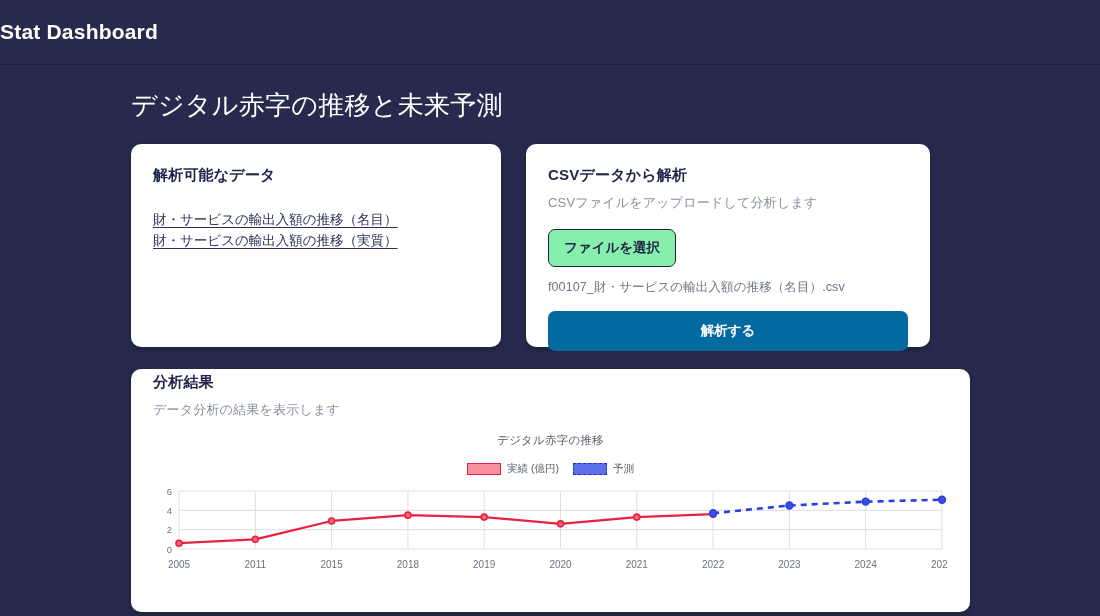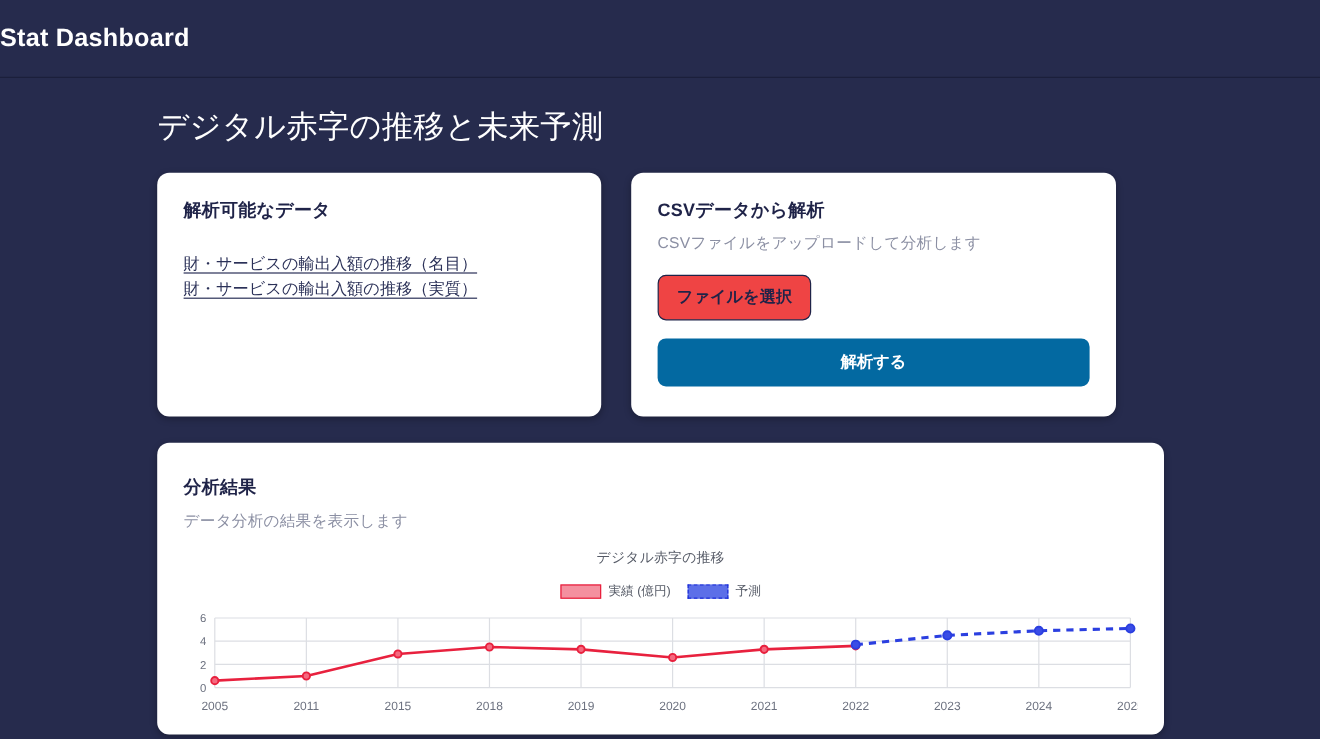--- a/index.html
+++ b/index.html
@@ -40,21 +40,21 @@
     gap: 25px;
     margin-top: 21px;
   }
   .card {
     background: #ffffff;
     border-radius: 10px;
     box-shadow: 0 2px 6px rgba(0,0,0,0.28);
   }
   .card-top-left  { width: 370px; height: 203px; padding: 22px 22px 0 22px; }
   .card-top-right { width: 404px; height: 203px; padding: 22px 22px 0 22px; }
-  .card-results   { width: 839px; margin-top: 22px; height: 243px; padding: 28px 22px 0 22px; }
+  .card-results   { width: 839px; margin-top: 22px; height: 243px; padding: 4px 22px 0 22px; }
 
   .card-title {
     color: #1f2348;
     font-size: 15px;
     font-weight: bold;
     letter-spacing: 0.2px;
   }
   .card-sub {
     color: #8b8fa3;
     font-size: 13px;
@@ -78,21 +78,21 @@
   
   .file-btn {
     margin-top: 17px;
     display: inline-block;
     border: 1.6px solid #1f2348;
     border-radius: 7px;
     padding: 9px 15px;
     font-size: 13.5px;
     color: #1f2348;
     font-weight: bold;
-    background: #ef4444;
+    background: #86efac;
     cursor: pointer;
   }
   .file-name {
     margin-top: 12px;
     color: #6f7486;
     font-size: 12.5px;
     letter-spacing: 0.1px;
   }
   .analyze-btn {
     margin-top: 15px;
@@ -149,20 +149,21 @@
         <div class="links">
           <a class="data-link">財・サービスの輸出入額の推移（名目）</a>
           <a class="data-link">財・サービスの輸出入額の推移（実質）</a>
         </div>
       </div>
 
       <div class="card card-top-right">
         <div class="card-title">CSVデータから解析</div>
         <div class="card-sub">CSVファイルをアップロードして分析します</div>
         <div class="file-btn">ファイルを選択</div>
+        <div class="file-name">f00107_財・サービスの輸出入額の推移（名目）.csv</div>
         <button class="analyze-btn">解析する</button>
       </div>
 
     </div>
 
     <div class="card card-results">
       <div class="card-title">分析結果</div>
       <div class="card-sub">データ分析の結果を表示します</div>
 
       <div class="chart-wrap">

